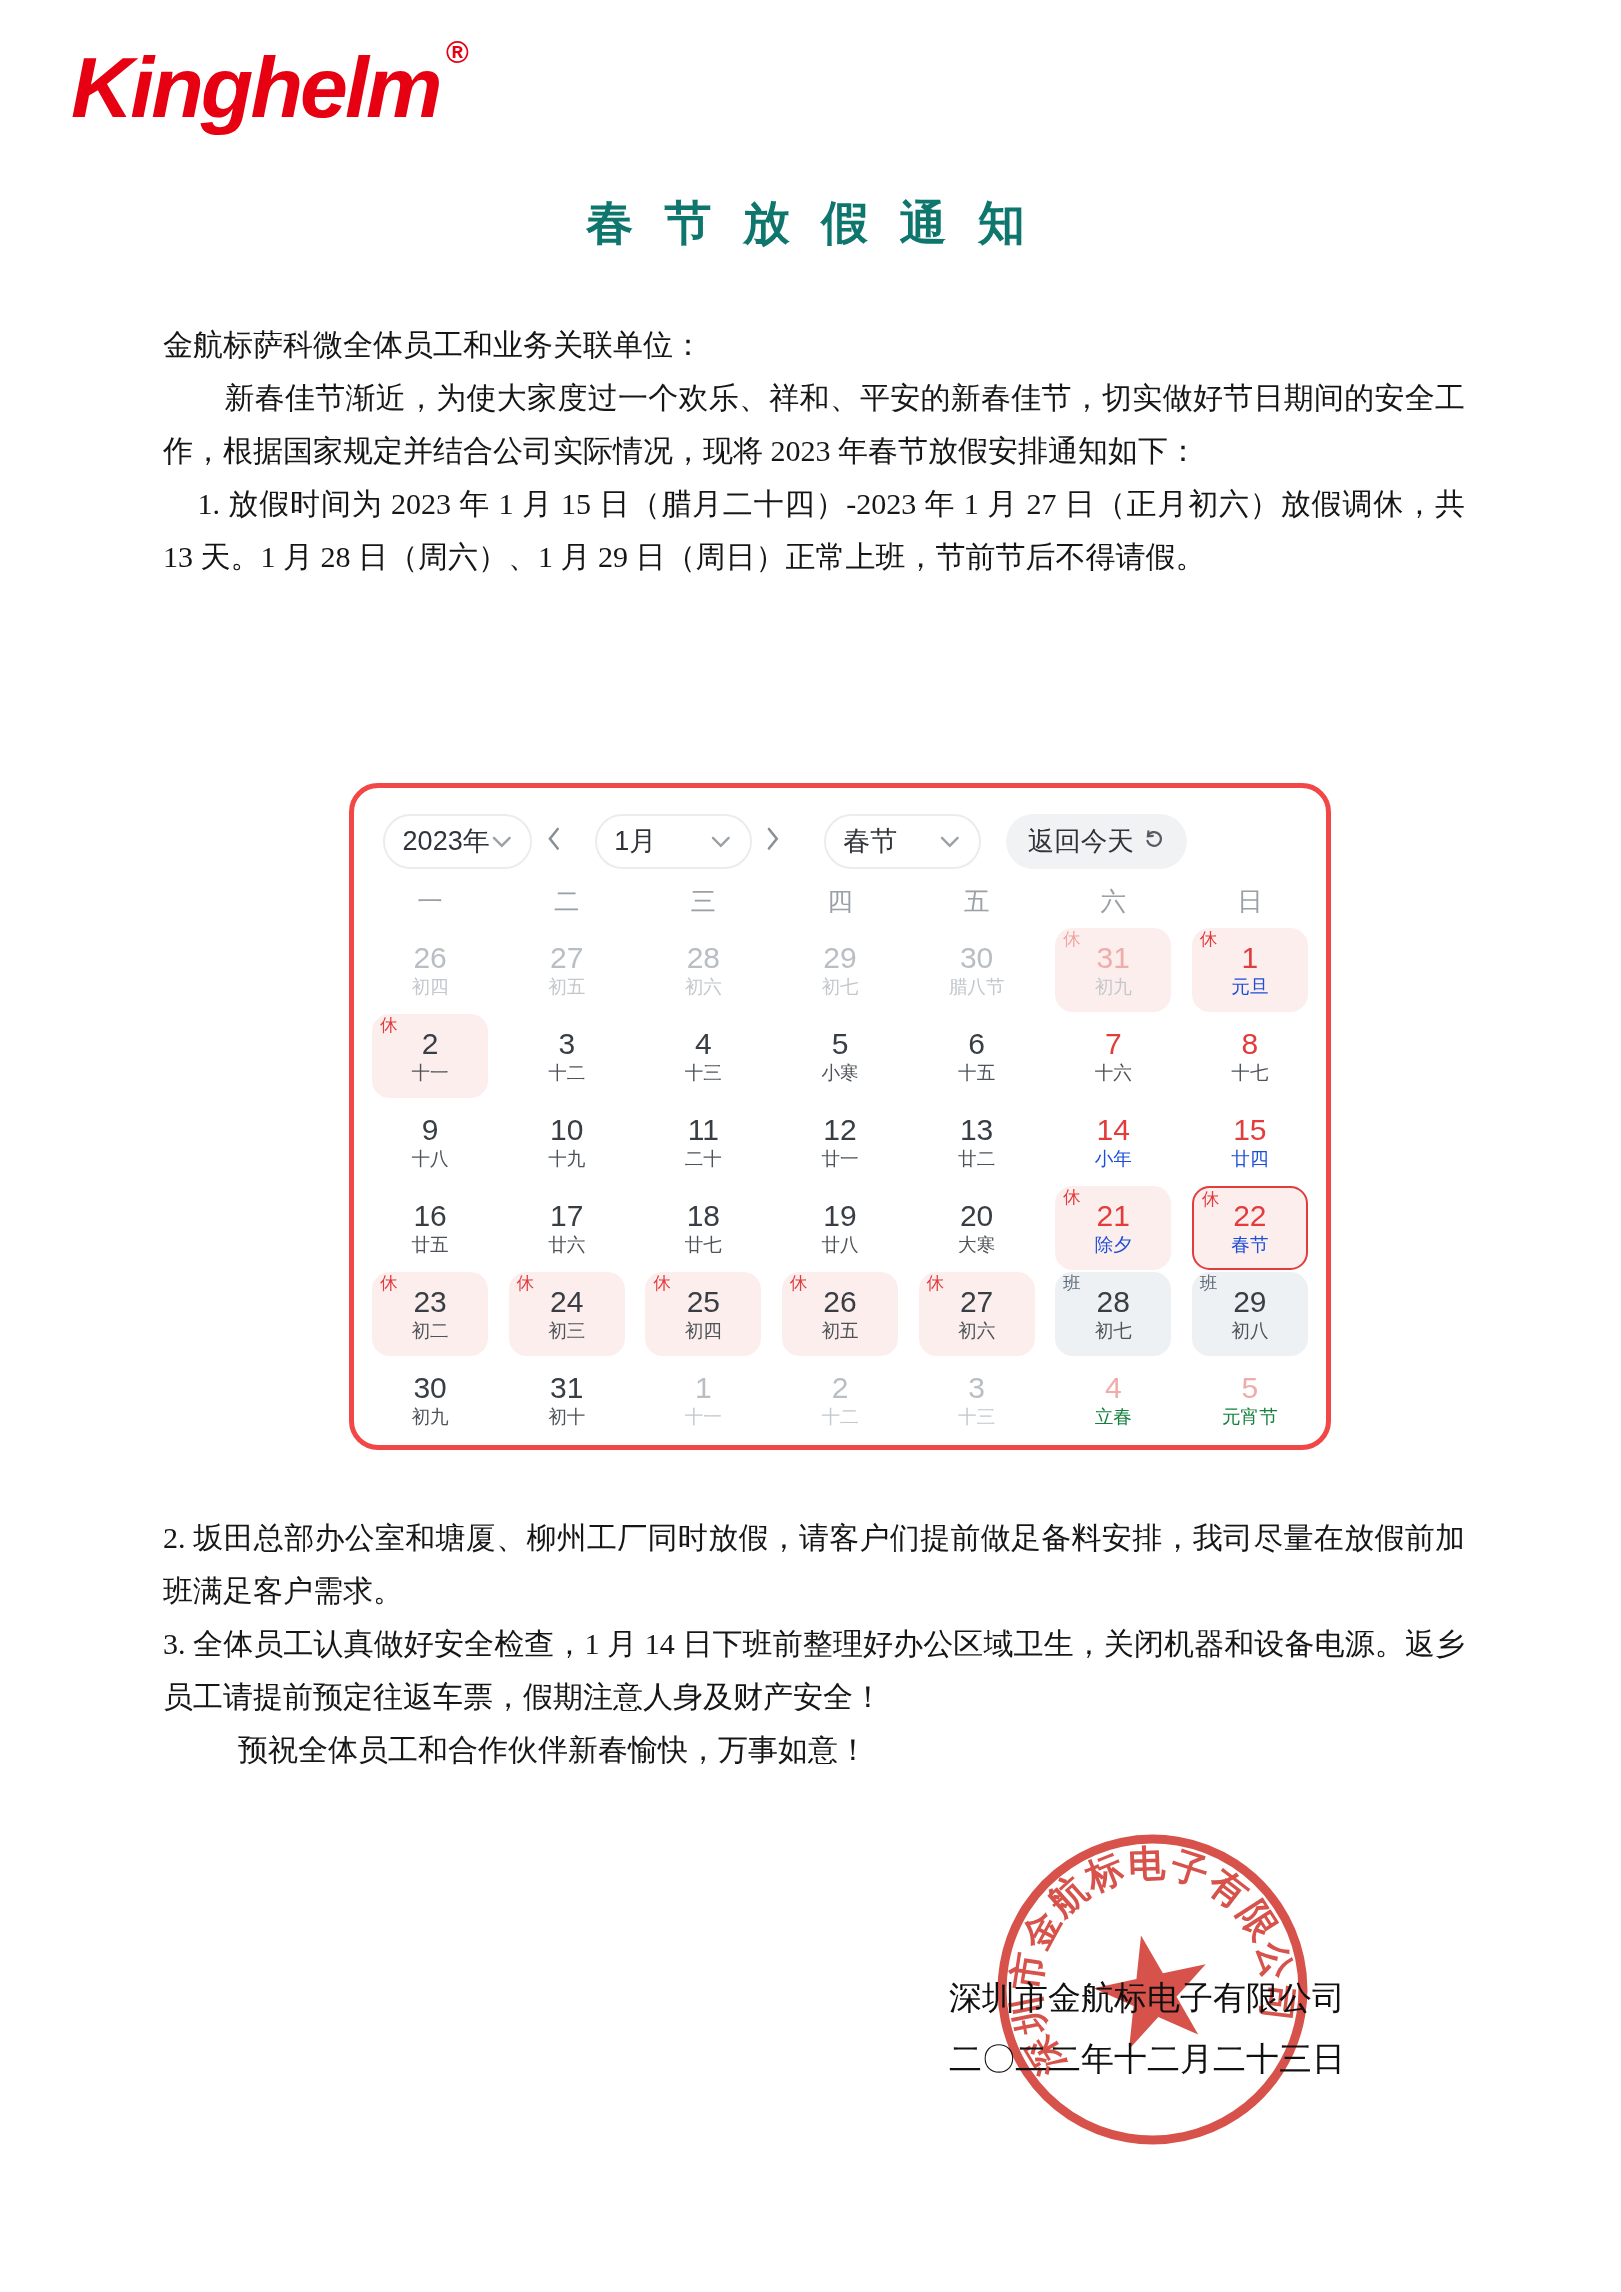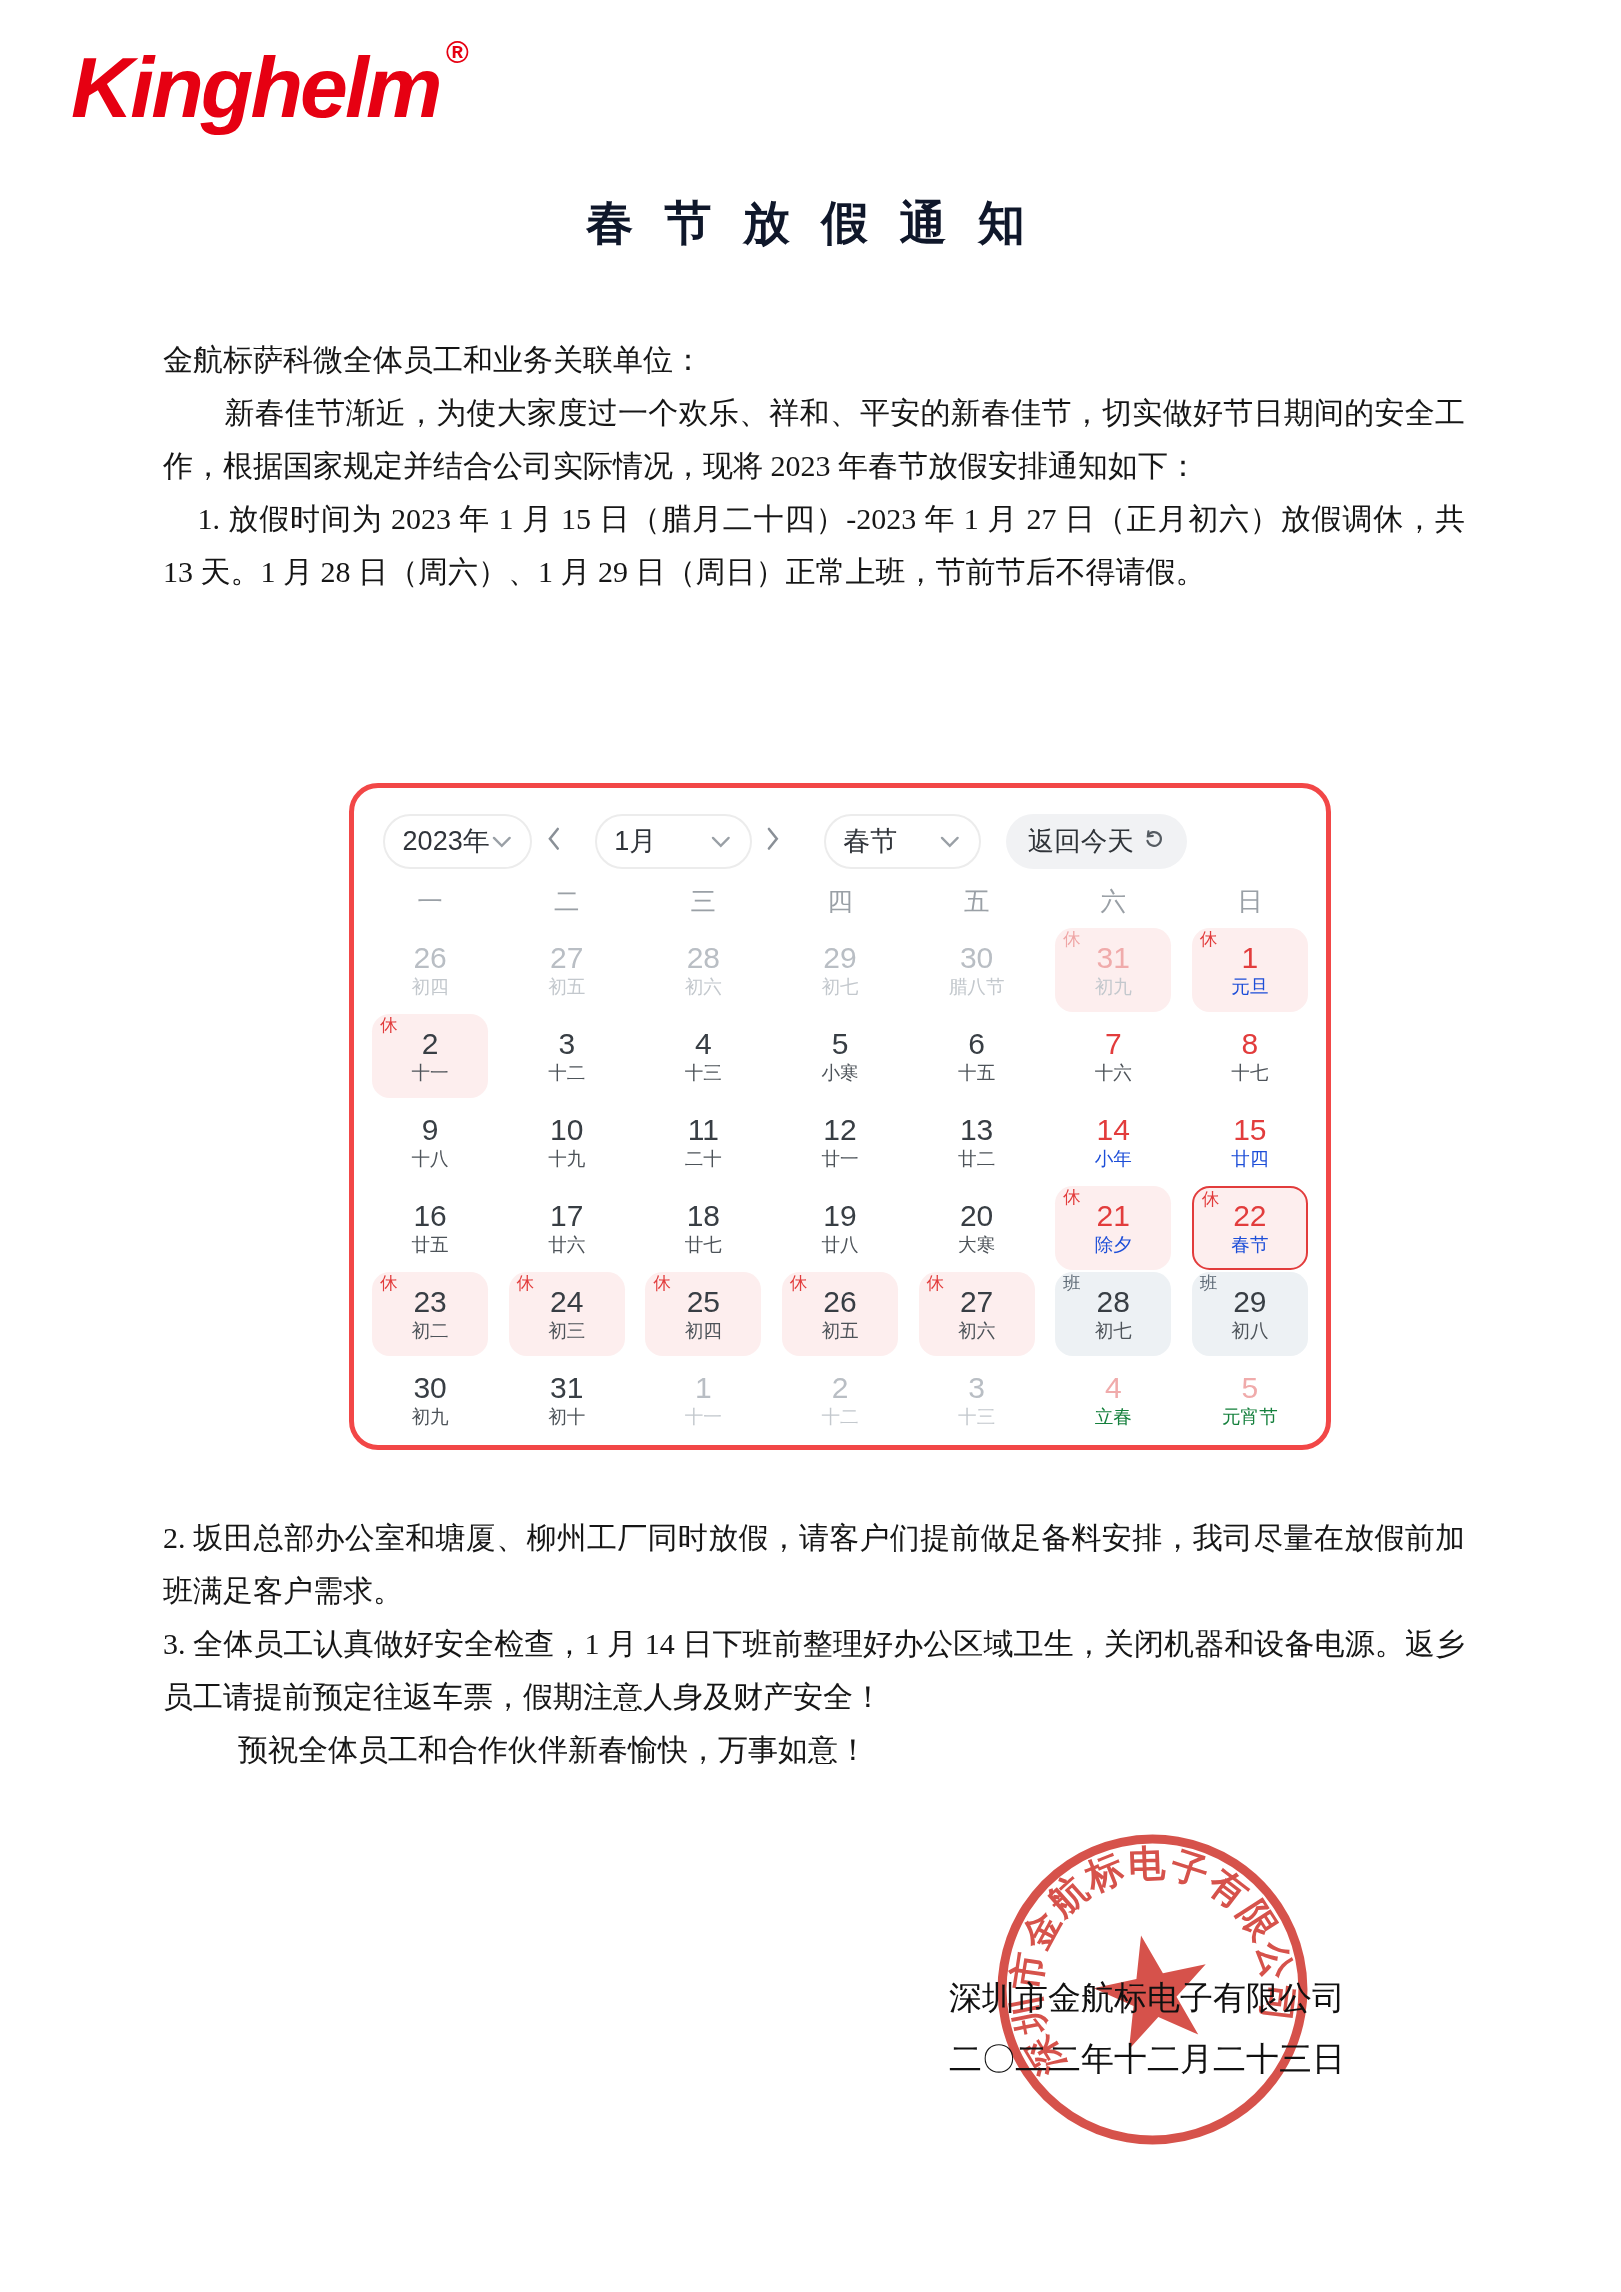--- a/index.html
+++ b/index.html
@@ -6,21 +6,21 @@
   .page{position:relative;width:1621px;height:2293px;background:#fff;overflow:hidden;
         font-family:"Liberation Serif","DejaVu Serif",serif;color:#141414;}
 
   
   .logo{position:absolute;left:71px;top:35px;font-family:"Liberation Sans","DejaVu Sans",sans-serif;
         font-weight:bold;font-style:italic;font-size:86px;letter-spacing:-2.9px;white-space:nowrap;}
   .logo .reg{font-size:31px;vertical-align:54px;margin-left:5.9px;}
 
   
   .doc-title{position:absolute;left:0;top:192px;width:100%;text-align:center;
-             font-size:47px;font-weight:bold;color:#0f172a;letter-spacing:9.8px;}
+             font-size:47px;font-weight:bold;color:#0f766e;letter-spacing:9.8px;}
 
   
   .body-block{position:absolute;left:163px;width:1302px;font-size:30px;line-height:53px;
               text-align:justify;color:#161616;}
   .body-block p{margin:0;}
   .indent2{text-indent:2.05em;}
   .indent25{text-indent:2.5em;}
   .item{text-indent:1.15em;}
 
   
@@ -64,21 +64,21 @@
 <body>
 
 <div class="page">
 
   <div class="logo" style="color:#e60012;">
     <span>Kinghelm</span><span class="reg">®</span>
   </div>
 
   <div class="doc-title">春 节 放 假 通 知</div>
 
-  <div class="body-block" style="top:333px;">
+  <div class="body-block" style="top:318px;">
     <p>金航标萨科微全体员工和业务关联单位：</p>
     <p class="indent2">新春佳节渐近，为使大家度过一个欢乐、祥和、平安的新春佳节，切实做好节日期间的安全工作，根据国家规定并结合公司实际情况，现将 2023 年春节放假安排通知如下：</p>
     <p class="item">1.  放假时间为 2023 年 1 月 15 日（腊月二十四）-2023 年 1 月 27 日（正月初六）放假调休，共 13 天。1 月 28 日（周六）、1 月 29 日（周日）正常上班，节前节后不得请假。</p>
   </div>
 
   <div class="calendar">
     <div class="cal-controls">
       <div class="pill pill-year">
         <span>2023年</span>
         <span>

